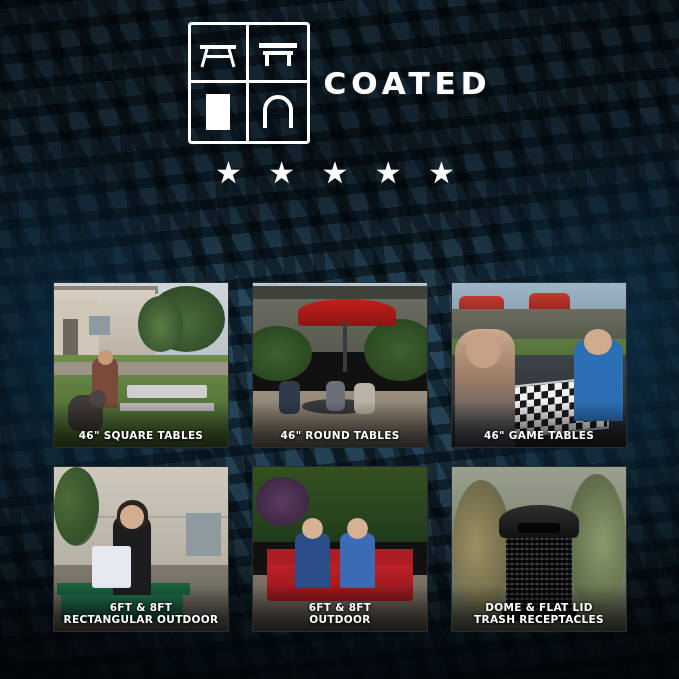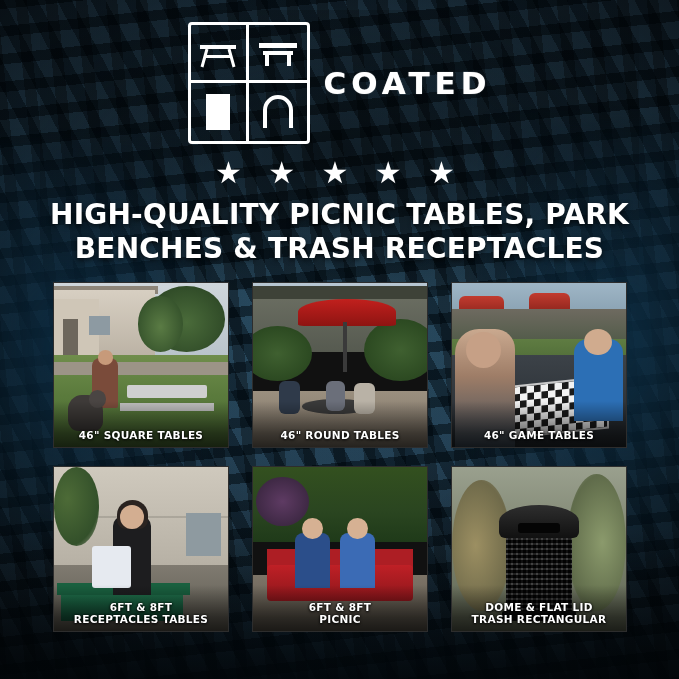--- a/index.html
+++ b/index.html
@@ -336,24 +336,20 @@
           </svg>
         </div>
       </div>
       <div class="logo-words">
         <div class="logo-word">COATED</div>
       </div>
     </div>
 
     <div class="stars">★ ★ ★ ★ ★</div>
 
-    <div class="headline">
-      <span>HIGH-QUALITY PICNIC TABLES, PARK</span>
-      <span class="l2">BENCHES &amp; TRASH RECEPTACLES</span>
-    </div>
 
     <div class="grid">
 
       <div class="tile">
         <div class="scene">
           <div class="sky t1-sky"></div>
           <div class="rect t1-roof"></div>
           <div class="rect t1-bldg"></div>
           <div class="rect t1-bldg2"></div>
           <div class="rect t1-door"></div>
@@ -426,56 +422,56 @@
           <div class="rect t4-bench"></div>
           <div class="rect t4-table"></div>
           <div class="rect t4-person"></div>
           <div class="blob t4-hair"></div>
           <div class="blob t4-head"></div>
           <div class="rect t4-bag"></div>
         </div>
         <div class="cap-shade"></div>
         <div class="caption">
           <span>6FT &amp; 8FT</span><br>
-          <span>RECEPTACLES TABLES</span>
+          <span>RECTANGULAR OUTDOOR</span>
         </div>
       </div>
 
       <div class="tile">
         <div class="scene">
           <div class="sky t5-sky"></div>
           <div class="rect t5-trees"></div>
           <div class="blob t5-purple"></div>
           <div class="ground t5-ground"></div>
           <div class="rect t5-bench-back"></div>
           <div class="rect t5-bench"></div>
           <div class="rect t5-kid1"></div>
           <div class="blob t5-kid1h"></div>
           <div class="rect t5-kid2"></div>
           <div class="blob t5-kid2h"></div>
         </div>
         <div class="cap-shade"></div>
         <div class="caption">
           <span>6FT &amp; 8FT</span><br>
-          <span>PICNIC</span>
+          <span>OUTDOOR</span>
         </div>
       </div>
 
       <div class="tile">
         <div class="scene">
           <div class="sky t6-bg"></div>
           <div class="blob t6-grass-l"></div>
           <div class="blob t6-grass-r"></div>
           <div class="rect t6-can"></div>
           <div class="rect t6-dome"></div>
           <div class="rect t6-slot"></div>
           <div class="rect t6-base"></div>
         </div>
         <div class="cap-shade"></div>
         <div class="caption">
           <span>DOME &amp; FLAT LID</span><br>
-          <span>TRASH RECTANGULAR</span>
+          <span>TRASH RECEPTACLES</span>
         </div>
       </div>
 
     </div>
   </div>
 </div>
 
 </body></html>

